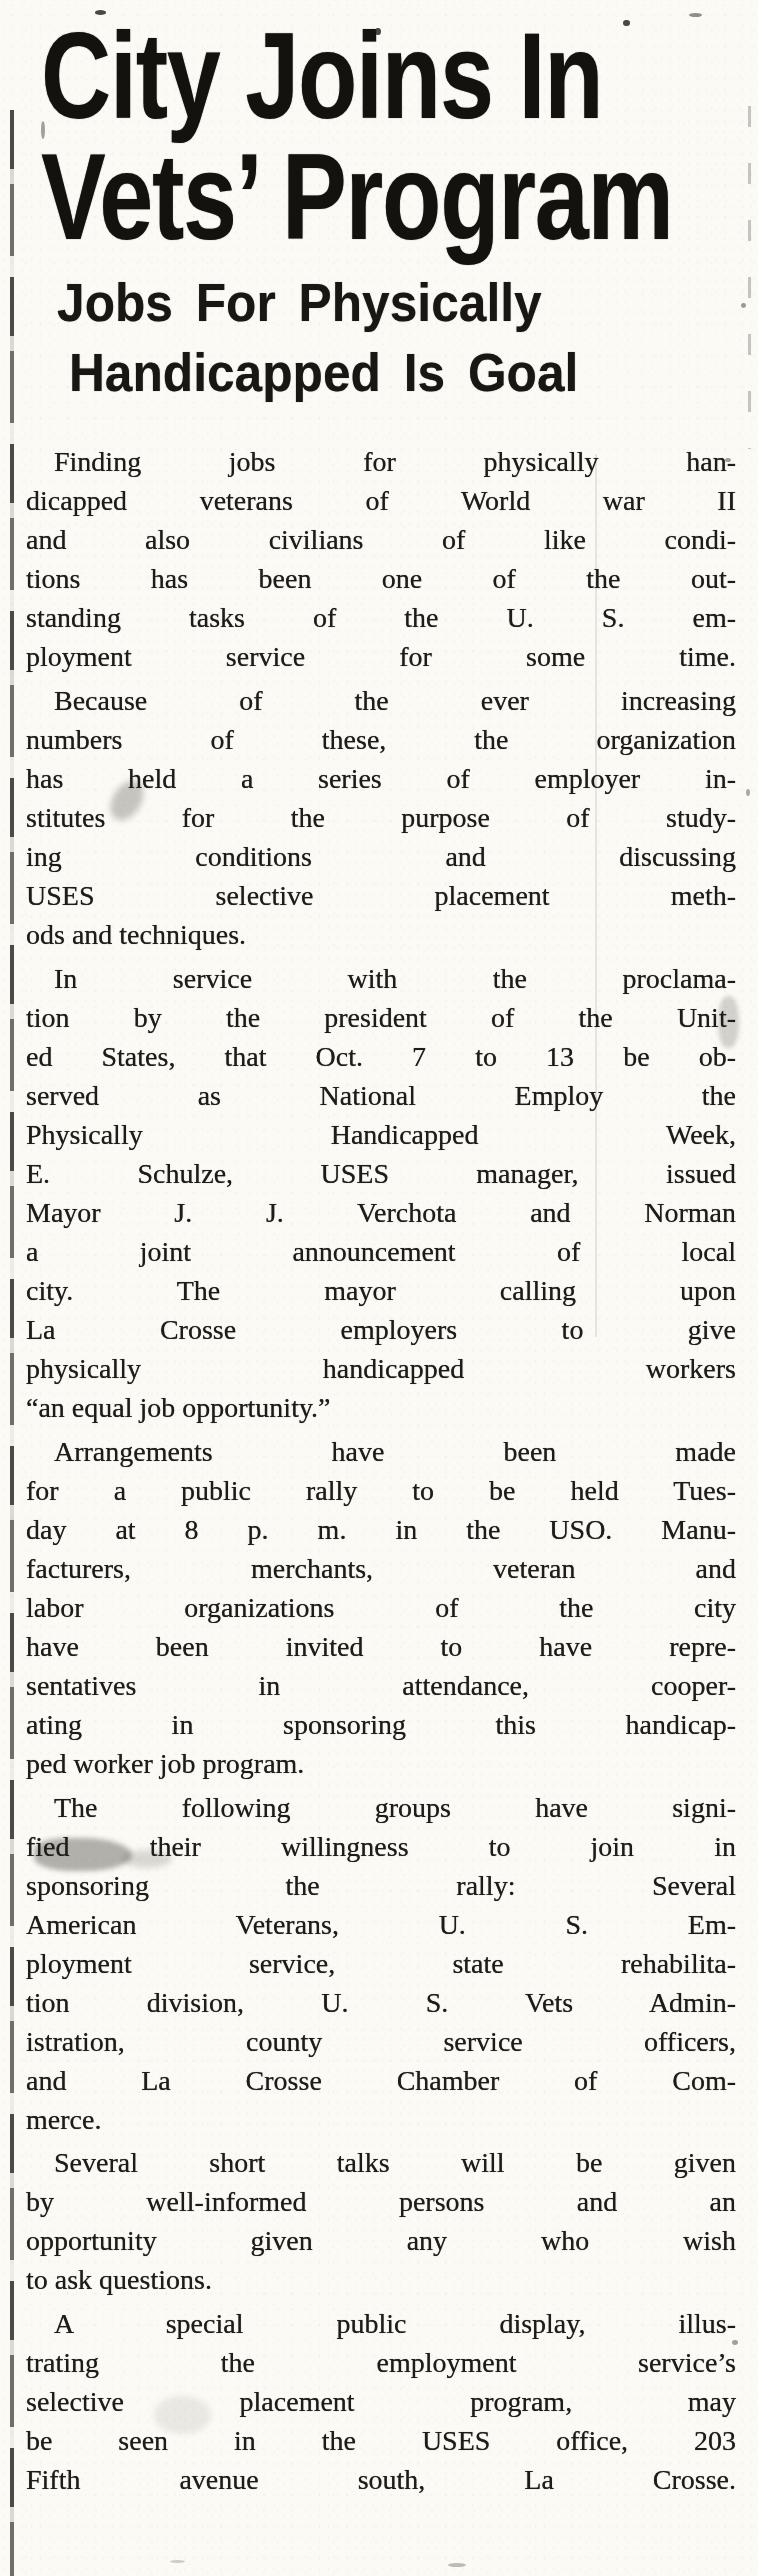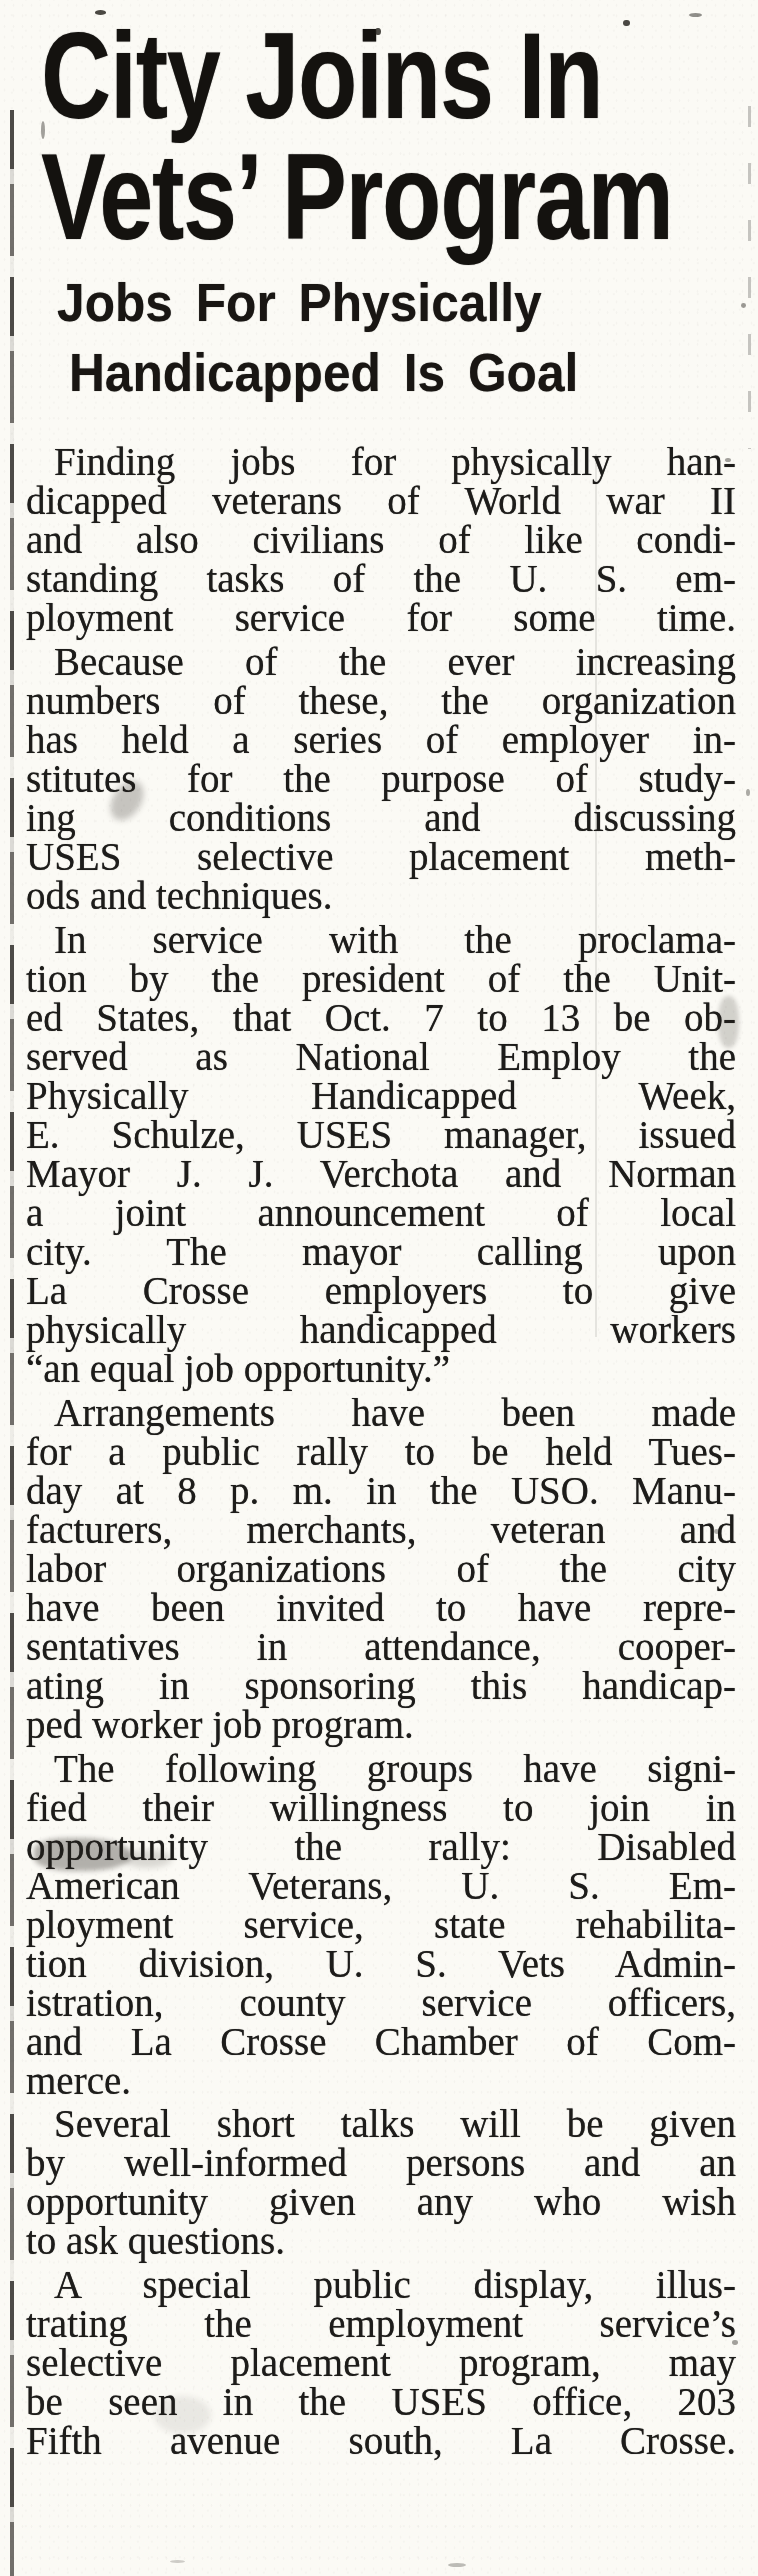--- a/index.html
+++ b/index.html
@@ -57,21 +57,21 @@
     letter-spacing:0px;word-spacing:9.8px;color:#191613;
     transform:scaleX(.92);transform-origin:top left;
     text-shadow:0 0 1px rgba(10,10,10,.5);
     filter:blur(0.3px);
     white-space:nowrap;
   }
   .subhead .sh-line{display:block;}
   .subhead .sh-line:nth-child(2){padding-left:13px;}
   .article-body{
     position:absolute;top:442px;left:26px;width:710px;
-    font-size:39px;line-height:39px;
+    font-size:28px;line-height:39px;
     text-shadow:0 0 0.7px rgba(15,14,12,.75);
     filter:blur(0.2px);
   }
   .para{margin:0 0 4.9px 0;}
   .line{text-align:justify;text-align-last:justify;}
   .line.first{padding-left:28px;}
   .line.last{text-align-last:left;}
   
   .smudge{position:absolute;background:rgba(35,30,26,.45);border-radius:50%;filter:blur(3.3px);}
   .smudge-held{left:113px;top:779px;width:28px;height:43px;transform:rotate(32deg);opacity:.55;}
@@ -98,20 +98,21 @@
   <h2 class="subhead">
     <span class="sh-line">Jobs For Physically</span>
     <span class="sh-line">Handicapped Is Goal</span>
   </h2>
 
   <div class="article-body">
       <div class="para">
         <div class="line first">Finding jobs for physically han-</div>
         <div class="line">dicapped veterans of World war II</div>
         <div class="line">and also civilians of like condi-</div>
+        <div class="line">tions has been one of the out-</div>
         <div class="line">standing tasks of the U. S. em-</div>
         <div class="line">ployment service for some time.</div>
       </div>
       <div class="para">
         <div class="line first">Because of the ever increasing</div>
         <div class="line">numbers of these, the organization</div>
         <div class="line">has held a series of employer in-</div>
         <div class="line">stitutes for the purpose of study-</div>
         <div class="line">ing conditions and discussing</div>
         <div class="line">USES selective placement meth-</div>
@@ -138,21 +139,21 @@
         <div class="line">facturers, merchants, veteran and</div>
         <div class="line">labor organizations of the city</div>
         <div class="line">have been invited to have repre-</div>
         <div class="line">sentatives in attendance, cooper-</div>
         <div class="line">ating in sponsoring this handicap-</div>
         <div class="line last">ped worker job program.</div>
       </div>
       <div class="para">
         <div class="line first">The following groups have signi-</div>
         <div class="line">fied their willingness to join in</div>
-        <div class="line">opportunity the rally: Disabled</div>
+        <div class="line">sponsoring the rally: Several</div>
         <div class="line">American Veterans, U. S. Em-</div>
         <div class="line">ployment service, state rehabilita-</div>
         <div class="line">tion division, U. S. Vets Admin-</div>
         <div class="line">istration, county service officers,</div>
         <div class="line">and La Crosse Chamber of Com-</div>
         <div class="line last">merce.</div>
       </div>
       <div class="para">
         <div class="line first">Several short talks will be given</div>
         <div class="line">by well-informed persons and an</div>

